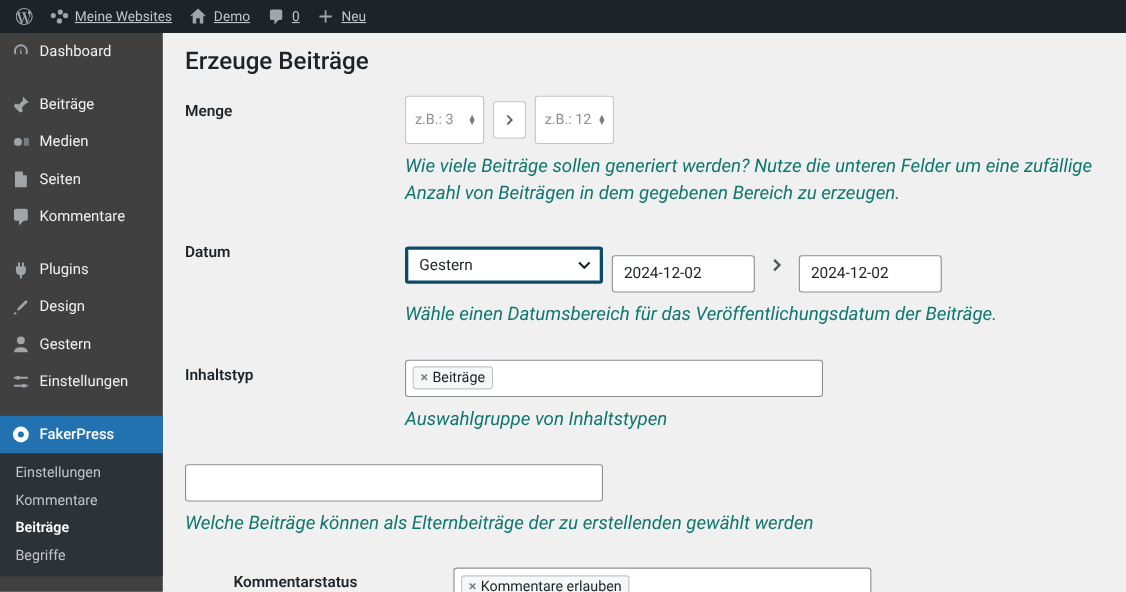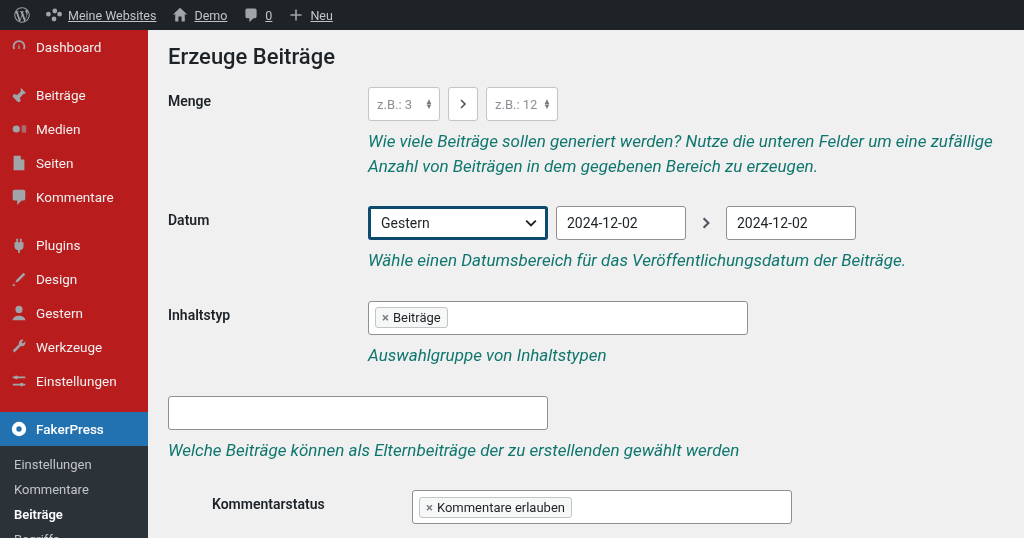--- a/index.html
+++ b/index.html
@@ -32,21 +32,21 @@
     text-decoration: underline;
   }
   .adminbar svg { width: 16px; height: 16px; fill: #a0a5aa; }
   
   .sidebar {
     position: absolute;
     top: 30px;
     left: 0;
     bottom: 0;
     width: 148px;
-    background: #b91c1c;
+    background: #404040;
     color: #f0f0f1;
   }
   .menu-item {
     display: flex;
     align-items: center;
     gap: 8px;
     padding: 8px 8px 8px 10px;
     font-size: 13.5px;
     color: #f0f0f1;
     cursor: pointer;
@@ -118,21 +118,21 @@
   .desc {
     font-style: italic;
     color: #0f766e;
     font-size: 17px;
     line-height: 1.45;
     max-width: 640px;
   }
   
   .spin {
     width: 72px;
-    height: 34px;
+    height: 44px;
     border: 1px solid #c3c4c7;
     border-radius: 3px;
     background: #fff;
     display: flex;
     align-items: center;
     justify-content: space-between;
     padding: 0 6px 0 8px;
     font-size: 13px;
     color: #8c8f94;
   }
@@ -158,20 +158,21 @@
   }
   .date-input {
     height: 34px;
     width: 130px;
     border: 1px solid #8c8f94;
     border-radius: 3px;
     background: #fff;
     display:flex; align-items:center;
     padding: 0 10px;
     font-size: 14px;
+    margin-top: 16px;
   }
   .tagbox {
     min-height: 34px;
     width: 380px;
     border: 1px solid #8c8f94;
     border-radius: 3px;
     background:#fff;
     display:flex; align-items:center;
     padding: 3px 6px;
     gap:4px;
@@ -268,26 +269,20 @@
     <span>Design</span>
   </div>
   <div class="menu-item">
     <svg viewBox="0 0 20 20">
         <path d="M10 10a4 4 0 1 0 0-8 4 4 0 0 0 0 8zm-7 8c0-3 3-5 7-5s7 2 7 5z"></path>
       </svg>
     <span>Gestern</span>
   </div>
   <div class="menu-item">
     <svg viewBox="0 0 20 20">
-        <path d="M17 4a4 4 0 0 1-5 5l-7 7-2-2 7-7a4 4 0 0 1 5-5l-2 3 1 1z"></path>
-      </svg>
-    <span>Werkzeuge</span>
-  </div>
-  <div class="menu-item">
-    <svg viewBox="0 0 20 20">
         <path d="M3 5h3v2H3zM8 5h9v2H8zM3 13h9v2H3zM14 13h3v2h-3z"></path>
         <circle cx="7" cy="6" r="2"></circle>
         <circle cx="13" cy="14" r="2"></circle>
       </svg>
     <span>Einstellungen</span>
   </div>
   <div class="menu-sep"></div>
   <div class="menu-item current">
     <svg viewBox="0 0 20 20">
         <circle cx="10" cy="10" r="8" fill="#fff"></circle>

